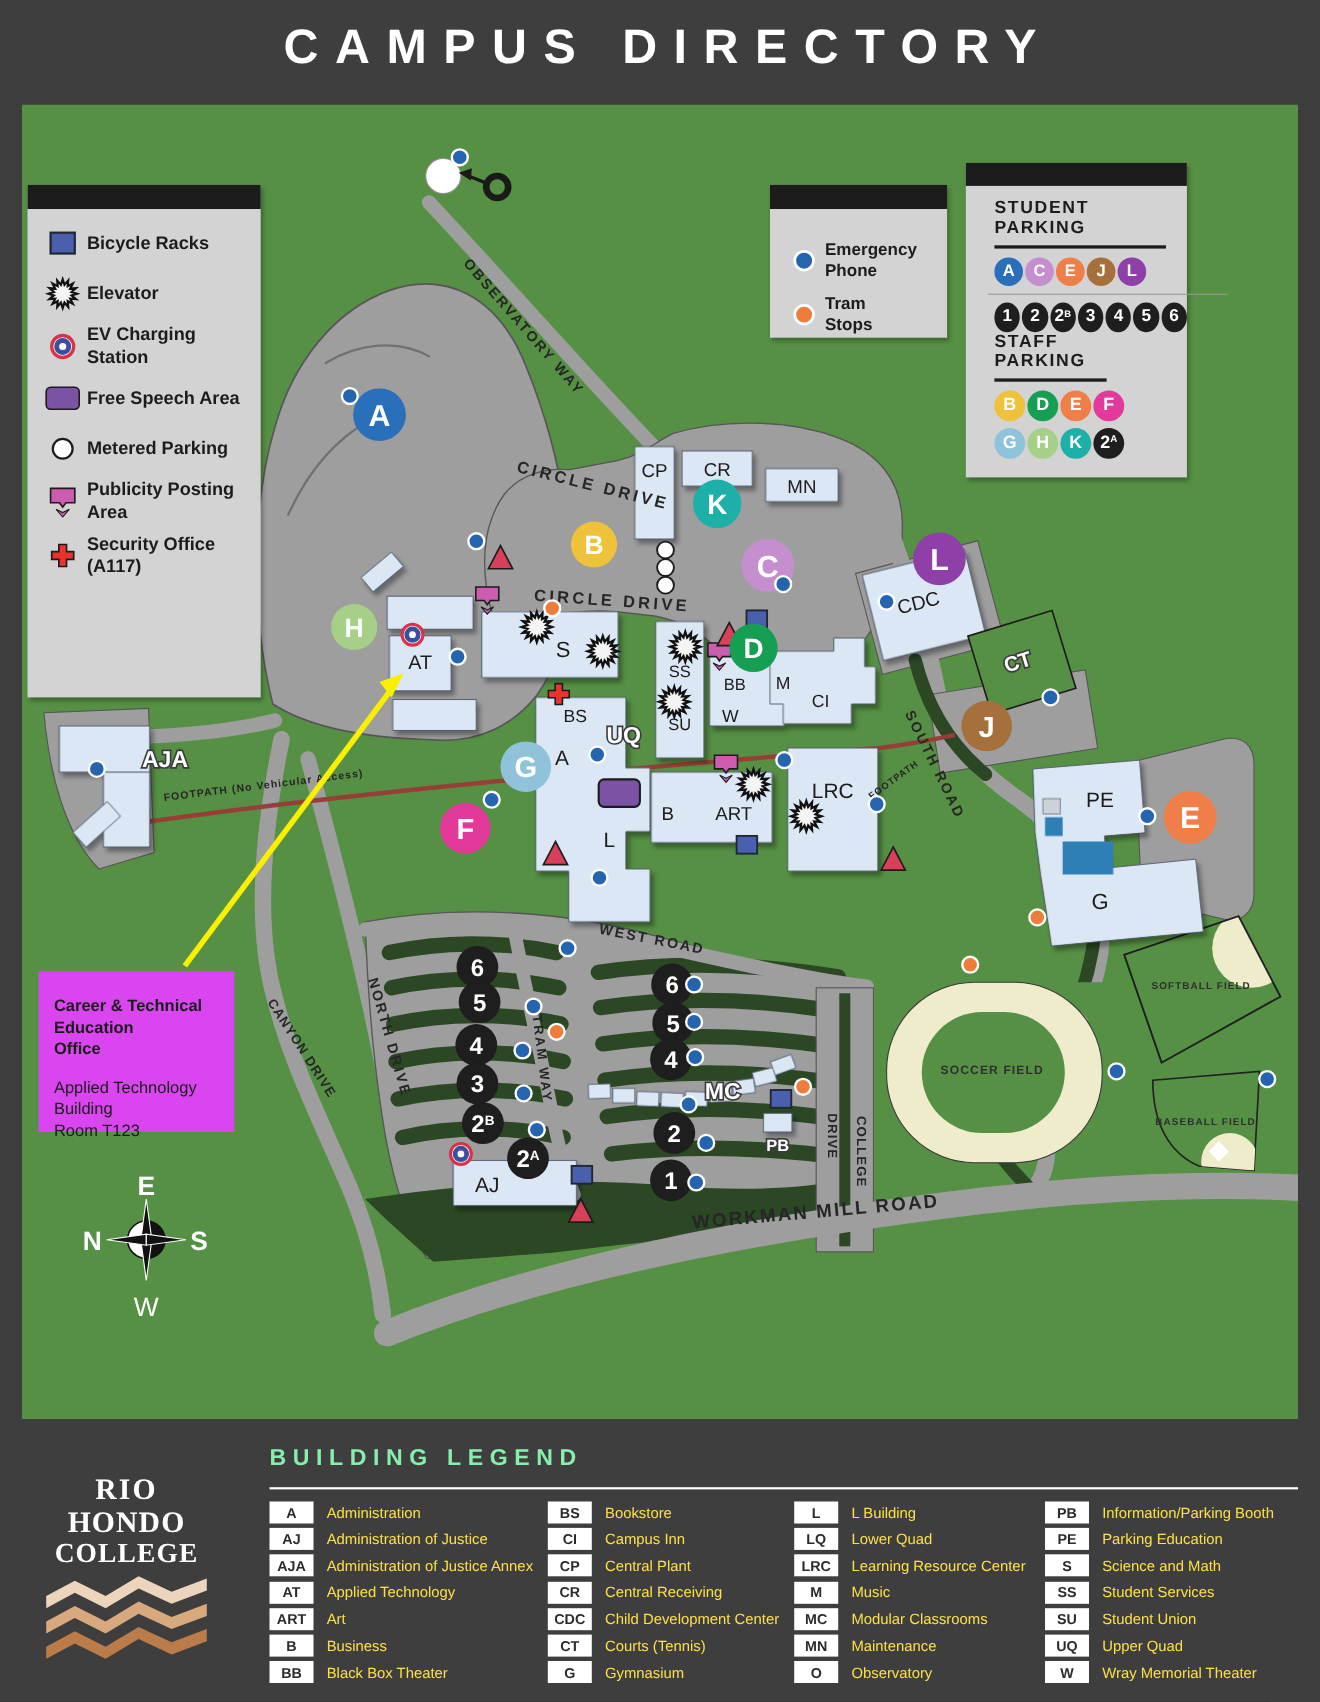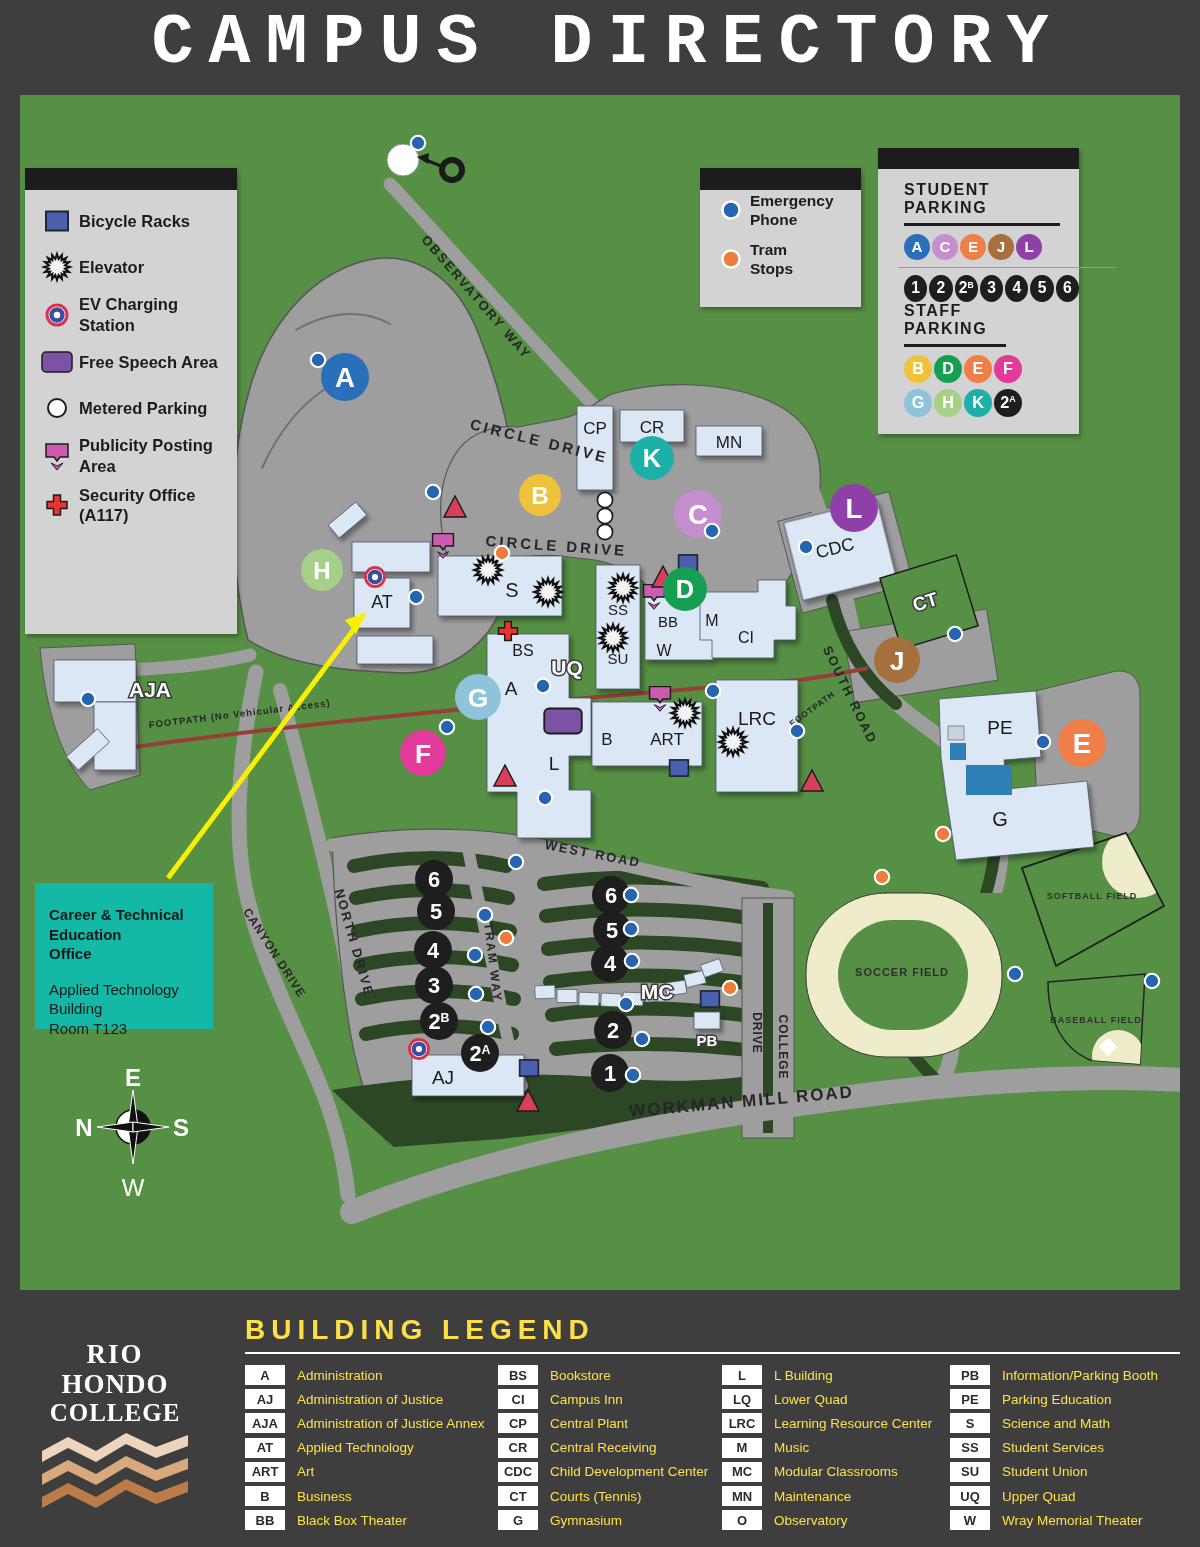--- a/index.html
+++ b/index.html
@@ -1,63 +1,63 @@
 <!DOCTYPE html>
 <html><head>
 <meta charset="utf-8">
 <style>
   html,body{margin:0;padding:0;background:#2a2a2a;}
   #canvas{position:relative;width:1200px;height:1547px;background:#3e3e3e;margin:0 auto;
           font-family:"Liberation Sans",sans-serif;overflow:hidden;}
   
-  #title{position:absolute;top:4px;left:0;right:0;text-align:center;color:#fff;
-         font-size:70px;font-weight:bold;letter-spacing:15px;text-indent:15px;font-family:Liberation Mono, monospace;}
+  #title{position:absolute;top:18px;left:0;right:0;text-align:center;color:#fff;
+         font-size:44px;font-weight:bold;letter-spacing:15px;text-indent:15px;}
   
   #map{position:absolute;left:20px;top:95px;width:1160px;height:1195px;}
   .bld{filter:drop-shadow(3px 4px 2px rgba(0,0,0,0.35));}
   .bldg-label{font-family:"Liberation Sans",sans-serif;fill:#1b1b1b;font-weight:500;}
   .road-label{font-family:"Liberation Sans",sans-serif;fill:#262626;font-weight:bold;}
   .halo-label{font-family:"Liberation Sans",sans-serif;fill:#fff;font-weight:bold;
               paint-order:stroke;stroke:#3c3c3c;stroke-width:3px;}
   .field-label{font-family:"Liberation Sans",sans-serif;fill:#2f2f2f;font-weight:bold;letter-spacing:1px;}
   
   .panel{position:absolute;background:#d3d3d3;box-shadow:2px 3px 4px rgba(0,0,0,.3);}
   .panel .bar{height:22px;background:#1c1c1c;}
   #legend-panel{left:25px;top:168px;width:212px;height:466px;}
   #legend-items{padding:12px 10px 0 10px;}
   .leg-row{display:flex;align-items:center;margin-bottom:8px;}
   .leg-row .ic{flex:0 0 44px;display:flex;justify-content:center;}
   .leg-row .lbl{white-space:pre-line;font-size:16.5px;font-weight:bold;color:#1c1c1c;line-height:1.25;}
   #phone-panel{left:700px;top:168px;width:161px;height:139px;}
-  #phone-items{padding:1px 8px 0 12px;}
+  #phone-items{padding:28px 8px 0 12px;}
   #phone-items .leg-row .ic{flex:0 0 38px;}
   #phone-items .leg-row{margin-bottom:10px;}
   #phone-items .lbl{font-size:15.5px;}
   #parking-panel{left:878px;top:148px;width:201px;height:286px;}
   #parking-panel .bar{height:21px;}
   #parking-body{padding:12px 0 0 26px;color:#1c1c1c;}
   .pk-title{font-size:16px;font-weight:bold;letter-spacing:1.5px;line-height:1.15;white-space:pre-line;}
   .pk-rule{height:3px;background:#1c1c1c;margin:5px 0 8px 0;}
   .pk-thin{height:1px;background:#9a9a9a;margin:7px 0 7px -6px;width:218px;}
   .chip-row{display:flex;gap:2px;align-items:center;}
   .chip{border-radius:50%;color:#fff;font-weight:bold;display:flex;align-items:center;justify-content:center;line-height:1;}
   .chip .sup{font-size:.55em;margin-top:-.6em;}
   
-  #callout{position:absolute;left:35px;top:883px;width:178px;height:146px;background:#14b8a6;
+  #callout{position:absolute;left:35px;top:883px;width:178px;height:146px;background:#d946ef;
            padding:22px 12px 0 14px;box-sizing:border-box;}
   #callout .h{font-size:15px;font-weight:bold;color:#1a1a1a;white-space:pre-line;line-height:1.3;}
   #callout .b{font-size:15px;color:#1a1a1a;white-space:pre-line;line-height:1.3;margin-top:16px;}
   
   #logo{position:absolute;left:35px;top:1340px;width:160px;text-align:center;color:#fff;
         font-family:"Liberation Serif",serif;font-weight:bold;line-height:1.1;}
   #logo .l1{font-size:27px;letter-spacing:2px;text-align:center;}
   #logo .l2{font-size:27px;letter-spacing:1px;}
   #logo .l3{font-size:25px;letter-spacing:1px;}
   #logo svg{margin-top:4px;}
-  #bl-title{position:absolute;left:245px;top:1314px;color:#fde047;font-size:28px;font-weight:bold;letter-spacing:6px;}
+  #bl-title{position:absolute;left:245px;top:1314px;color:#86efac;font-size:21px;font-weight:bold;letter-spacing:6px;}
   #bl-rule{position:absolute;left:245px;top:1352px;width:935px;height:2px;background:#fff;}
   #bl-grid{position:absolute;left:245px;top:1363px;width:935px;display:grid;
            grid-template-columns:253px 224px 228px 230px;}
   .bl-row{display:flex;align-items:center;height:24.2px;}
   .bl-code{width:40px;height:20px;background:#fff;color:#2b2b2b;font-size:13px;font-weight:bold;
            display:flex;align-items:center;justify-content:center;flex:0 0 40px;}
   .bl-name{margin-left:12px;color:#fde047;font-size:13.5px;white-space:nowrap;}
 </style>
 </head>
 <body>

